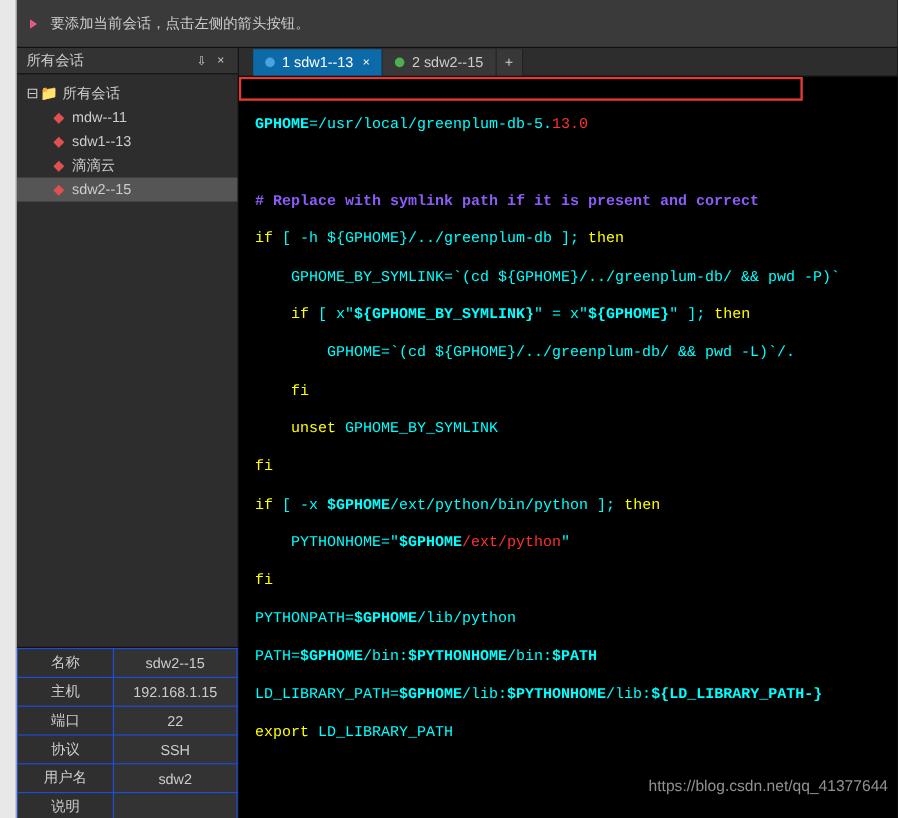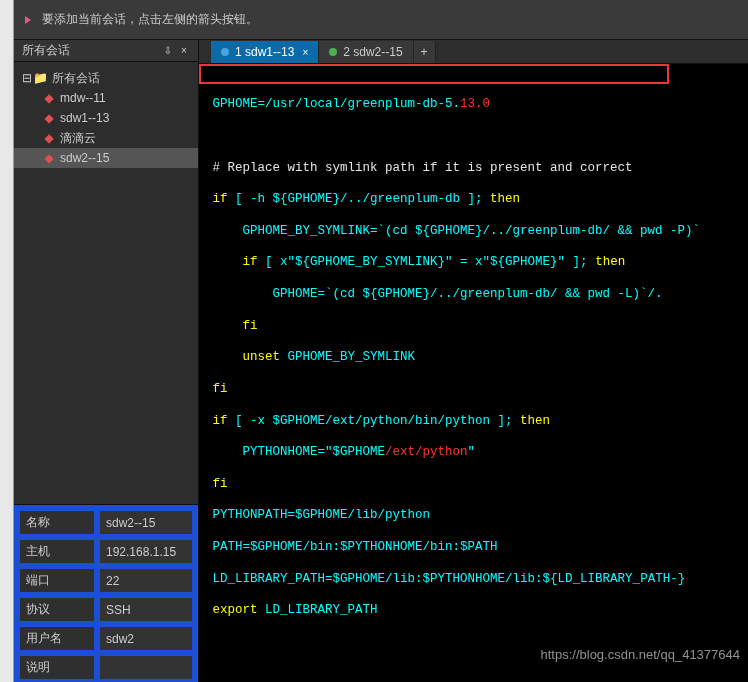--- a/index.html
+++ b/index.html
@@ -13,39 +13,39 @@
 .panel-header .tools span { width:12px; height:12px; display:inline-flex; align-items:center; justify-content:center; font-size:10px; cursor:pointer; }
 .tree { flex:1; padding:6px 0; overflow:auto; }
 .tree-item { display:flex; align-items:center; height:20px; padding-left:8px; cursor:pointer; }
 .tree-item.indent { padding-left:28px; }
 .tree-item.selected { background:#555; }
 .tree-icon { width:14px; height:14px; margin-right:4px; display:flex; align-items:center; justify-content:center; }
 .tree-icon.folder { color:#e8b030; }
 .tree-icon.session { color:#e05050; }
 .props { border-top:1px solid #111; }
 .props table { width:100%; border-collapse:collapse; }
-.props td { border:6px solid #1d4ed8; padding:3px 6px; background:#333; }
+.props td { border:1px solid #1d4ed8; padding:3px 6px; background:#333;text-align:center; }
 .props td:first-child { width:80px; background:#2f2f2f; }
 .editor-area { flex:1; display:flex; flex-direction:column; background:#000; position:relative; }
 .tabs { background:#2d2d2d; height:24px; display:flex; align-items:flex-end; border-bottom:1px solid #111; }
 .tab { height:22px; padding:0 10px; display:flex; align-items:center; gap:6px; background:#383838; border-right:1px solid #222; cursor:pointer; font-size:12px; }
 .tab.active { background:#0d6aa8; color:#fff; }
 .tab .dot { width:8px; height:8px; border-radius:50%; }
 .tab .dot.blue { background:#4aa3df; }
 .tab .dot.green { background:#4caf50; }
 .tab .close { font-size:10px; margin-left:2px; }
 .tab.add { width:22px; justify-content:center; padding:0; }
 .editor { flex:1; background:#000; padding:2px 6px; font-family:Consolas,"Courier New",monospace; font-size:12.5px; line-height:1.25; white-space:pre; overflow:hidden; position:relative; }
 .highlight-box { border:2px solid #e53935; padding:2px 2px; position:absolute; left:0px; top:0px; width:470px; height:20px; }
 .line { min-height:16px; }
 .c-str { color:#00ffff;font-family:Liberation Mono, monospace; }
 .c-kw { color:#ffff00; }
-.c-cmt { color:#e5e5e5; }
+.c-cmt { color:#8b5cf6;font-weight:bold; }
 .c-num { color:#ff3030; }
-.c-var { color:#00ffff; }
+.c-var { color:#00ffff;font-weight:bold; }
 .statusbar { background:#e0e0e0; color:#333; height:16px; font-size:11px; padding:0 6px; display:flex; align-items:center; width:748px; }
 .watermark { position:absolute; right:8px; bottom:20px; color:#aaa; font-size:13px; opacity:0.85;text-align:right; }
 .left-margin { position:absolute; left:0; top:0; width:14px; height:682px; background:#e8e8e8; border-right:1px solid #999; }
 .container { margin-left:14px; }
 </style>
 </head>
 <body>
 
 <div class="left-margin"></div>
 <div class="container">

